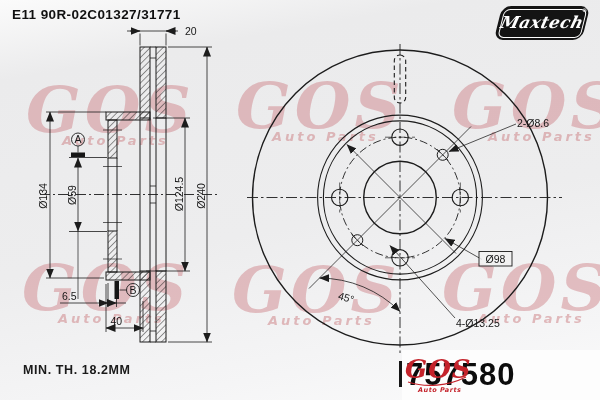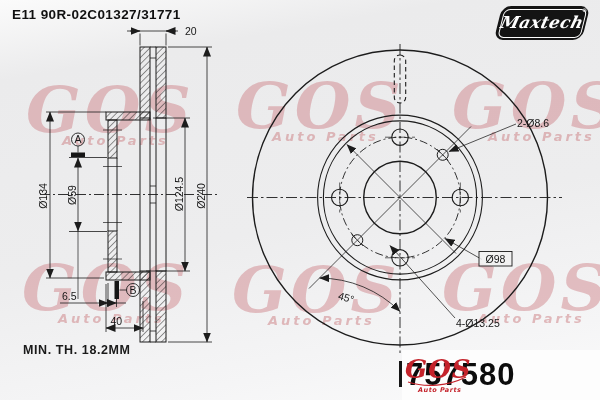--- a/index.html
+++ b/index.html
@@ -22,21 +22,21 @@
     border:1.6px solid #fff;border-radius:6px;display:flex;align-items:center;justify-content:center;}
   .maxtech .brandname{color:#fff;font-family:"DejaVu Serif",serif;font-style:italic;
     font-weight:700;font-size:16.5px;letter-spacing:.5px;padding-bottom:1px;}
   .maxtech .reg{position:absolute;top:1px;right:2px;color:#fff;font-size:6px;font-style:normal;}
   
   .panel{position:absolute;left:402px;top:350px;width:198px;height:50px;background:#fdfdfd;
     display:flex;align-items:center;}
   .partnum{font-size:31px;font-weight:700;color:#0c0c0c;letter-spacing:1px;margin-left:4px;}
   .tick{position:absolute;left:399px;top:361px;width:2.5px;height:26px;background:#161616;}
   
-  .minth{position:absolute;left:23px;top:343px;font-size:12.5px;font-weight:700;
+  .minth{position:absolute;left:23px;top:363px;font-size:12.5px;font-weight:700;
     letter-spacing:.6px;color:#1a1a1a;white-space:nowrap;}
   
   .wm-g{font-family:"DejaVu Serif",serif;font-style:italic;font-weight:700;
     font-size:64px;letter-spacing:4px;fill:#cc7b80;fill-opacity:.45;}
   .wm-s{font-family:"DejaVu Sans",sans-serif;font-style:italic;font-weight:700;
     font-size:13px;letter-spacing:3px;fill:#cc7b80;fill-opacity:.5;}
   
   .dtx{font-family:"Liberation Sans",sans-serif;font-size:10.5px;fill:#161616;}
   .logo-script{font-family:"DejaVu Serif",serif;font-style:italic;font-weight:700;
     font-size:26px;letter-spacing:1px;fill:#c4232b;}

